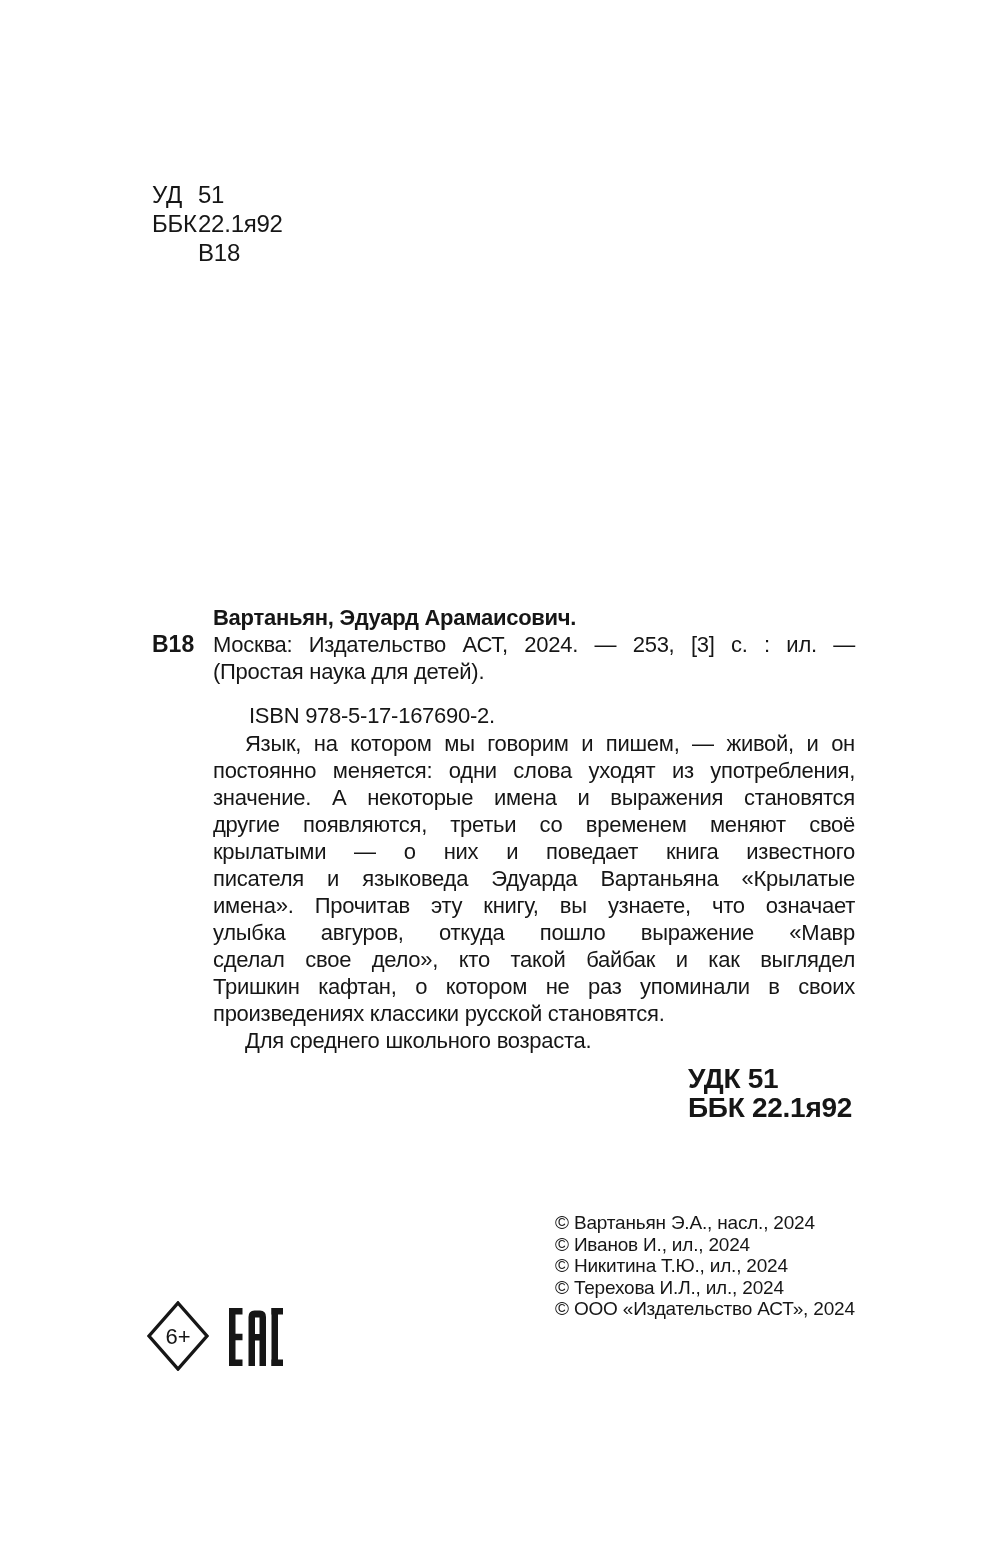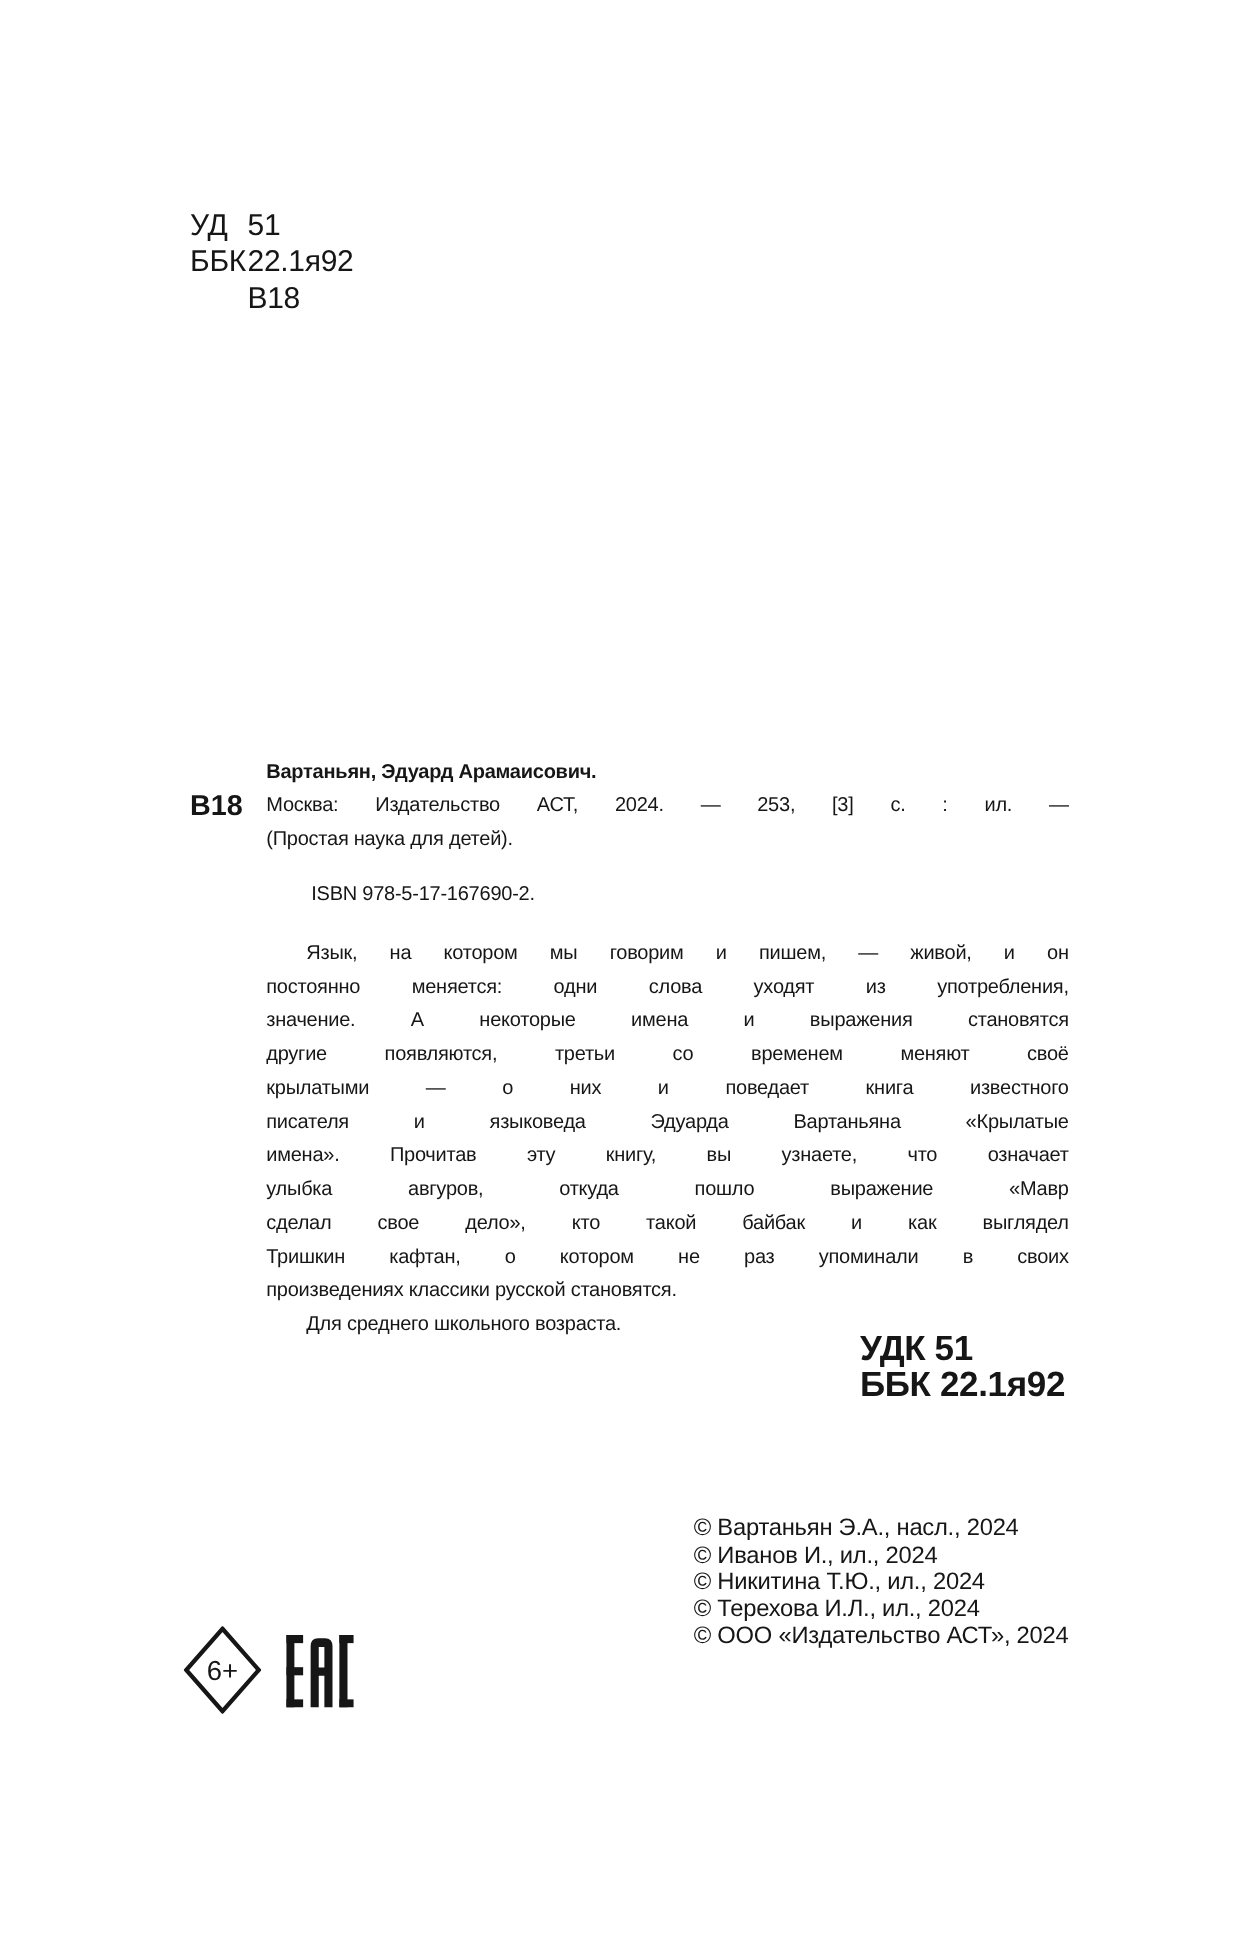--- a/index.html
+++ b/index.html
@@ -7,38 +7,38 @@
     width:1000px; height:1552px;
     background:#ffffff;
     font-family:"Liberation Sans", sans-serif;
     color:#161616;
     position:relative;
     overflow:hidden;
   }
   .page { position:absolute; inset:0; }
 
   
-  .top-codes { position:absolute; left:152px; top:166px; font-size:24px; line-height:29px; letter-spacing:-0.01em; }
+  .top-codes { position:absolute; left:152px; top:180px; font-size:24px; line-height:29px; letter-spacing:-0.01em; }
   .tc-row { display:flex; }
   .tc-label { width:46px; }
 
   
   .margin-index { position:absolute; left:152px; top:631px; font-size:23px; font-weight:bold; }
 
   
   .main-col {
     position:absolute; left:213px; top:604px; width:642px;
-    font-size:16px; line-height:27px; letter-spacing:-0.012em;
+    font-size:22px; line-height:27px; letter-spacing:-0.012em;
   }
   .bib-author { font-weight:bold; }
   .jline { text-align:justify; text-align-last:justify; }
   .lline { text-align:left; }
   .indent { text-indent:32px; }
   .isbn-line { margin-top:17px; text-indent:36px; }
-  .annotation { margin-top:20px; }
+  .annotation { margin-top:1px; }
 
   
   .bottom-codes { position:absolute; left:688px; top:1064px; font-size:28px; font-weight:bold; line-height:29px; letter-spacing:-0.01em; }
 
   
   .copyrights { position:absolute; left:555px; top:1212px; font-size:19px; line-height:21.5px; letter-spacing:-0.01em; }
 
   
   .age-badge { position:absolute; left:147px; top:1301px; }
   .eac-mark  { position:absolute; left:229px; top:1308px; }

